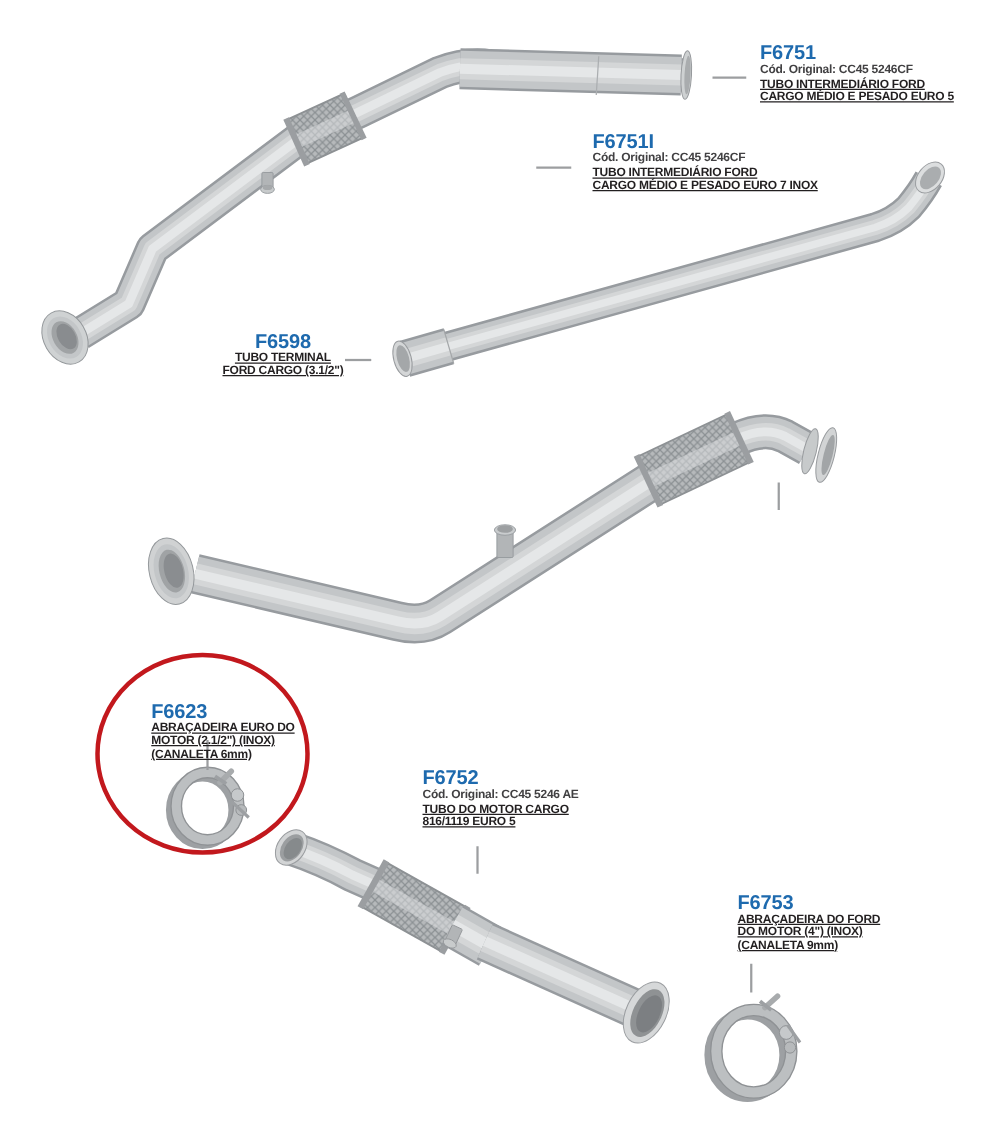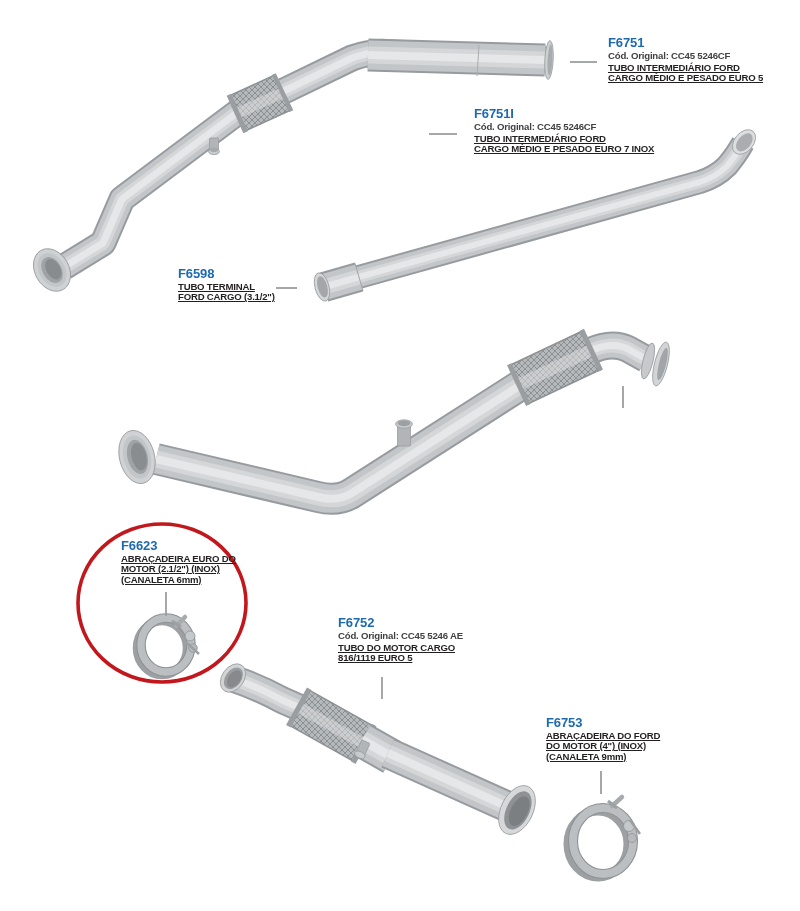--- a/index.html
+++ b/index.html
@@ -10,33 +10,33 @@
   
   .e{fill:none;stroke:#979b9f;stroke-linejoin:round;}
   .b{fill:none;stroke:#c3c6c8;stroke-linejoin:round;}
   .m{fill:none;stroke:#d4d6d7;stroke-linejoin:round;}
   .h{fill:none;stroke:#e5e7e8;stroke-linejoin:round;}
   .ring{fill:none;stroke:#9b9ea1;}
   .flexedge{fill:none;stroke:#8d9194;}
   .flexhi{fill:none;stroke:#e0e2e3;opacity:.5;}
   
   .lbl{position:absolute;white-space:nowrap;}
-  .pn{font-size:13px;font-weight:bold;color:var(--accent-blue,#1e6aae);
+  .pn{font-size:16px;font-weight:bold;color:var(--accent-blue,#1e6aae);
       line-height:12px;margin-bottom:2px;letter-spacing:-.1px;}
   .code{font-size:9.6px;color:var(--text-code,#414042);line-height:10.6px;
       letter-spacing:-.2px;margin-bottom:1px;font-weight:bold;}
   .desc{font-size:9.6px;font-weight:bold;color:var(--text-dark,#221f20);
       line-height:10.3px;letter-spacing:-.2px;text-decoration:underline;}
   .lb1{left:608px;top:37px;}
   .lb2{left:474px;top:108px;}
-  .lb3{left:178px;top:268px;}
+  .lb3{left:178px;top:268px;text-align:center;}
   .lb4{left:565px;top:413px;}
-  .lb5{left:121px;top:540px;}
+  .lb5{left:121px;top:564px;}
   .lb6{left:338px;top:617px;}
-  .lb7{left:546px;top:717px;}
+  .lb7{left:590px;top:717px;}
 </style>
 </head>
 <body>
 
 <div class="stage">
 
 <svg width="800" height="911" viewBox="0 0 800 911">
   <defs>
     <pattern id="braid" width="6" height="6" patternUnits="userSpaceOnUse">
       <rect width="6" height="6" fill="#b6b9bb"></rect>

